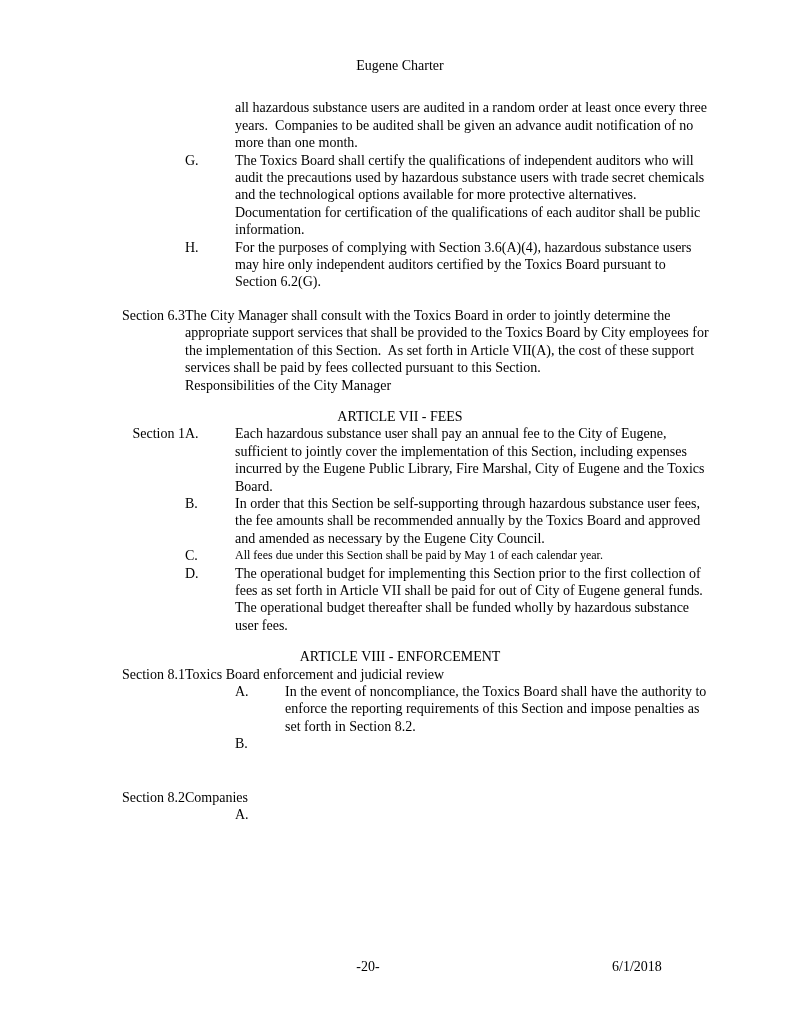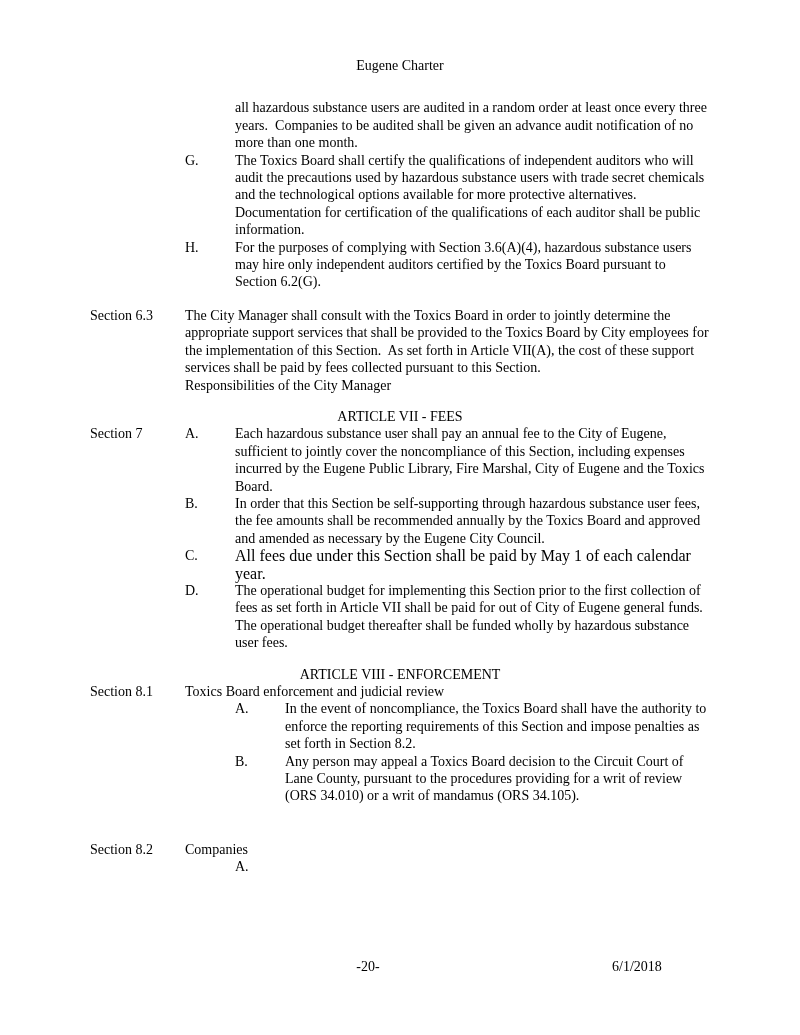--- a/index.html
+++ b/index.html
@@ -19,27 +19,27 @@
     position: absolute;
     left: 90px;
     top: 57px;
     width: 620px;
   }
   .doc-title {
     text-align: center;
     margin-bottom: 25px;
   }
   .row { display: flex; align-items: flex-start; }
-  .label-col { flex: 0 0 95px; }
+  .label-col { flex: 0 0 95px; text-align: right; }
   .content { flex: 1; min-width: 0; font-family: Liberation Serif, serif; }
   .clause { display: flex; align-items: flex-start; }
   .letter { flex: 0 0 50px; }
   .text { flex: 1; min-width: 0; white-space: pre-wrap; }
   .body-text { white-space: pre-wrap; }
-  .small { font-size: 16px; }
+  .small { font-size: 12px; }
   .article-heading { text-align: center; margin-top: 14px; }
   .gap-top { margin-top: 16px; }
   .gap-top-lg { margin-top: 36px; }
   .nested { margin-left: 50px; }
   .footer-page {
     position: absolute;
     left: 0;
     width: 736px;
     top: 958px;
     text-align: center;
@@ -80,25 +80,25 @@
       <div class="label-col">Section 6.3</div>
       <div class="content">
         <div class="body-text">The City Manager shall consult with the Toxics Board in order to jointly determine the appropriate support services that shall be provided to the Toxics Board by City employees for the implementation of this Section.  As set forth in Article VII(A), the cost of these support services shall be paid by fees collected pursuant to this Section.</div>
         <div class="body-text">Responsibilities of the City Manager</div>
       </div>
     </div>
 
     <div class="article-heading">ARTICLE VII - FEES</div>
 
     <div class="row">
-      <div class="label-col">Section 7</div>
+      <div class="label-col">Section 1</div>
       <div class="content">
         <div class="clause">
           <div class="letter">A.</div>
-          <div class="text">Each hazardous substance user shall pay an annual fee to the City of Eugene, sufficient to jointly cover the noncompliance of this Section, including expenses incurred by the Eugene Public Library, Fire Marshal, City of Eugene and the Toxics Board.</div>
+          <div class="text">Each hazardous substance user shall pay an annual fee to the City of Eugene, sufficient to jointly cover the implementation of this Section, including expenses incurred by the Eugene Public Library, Fire Marshal, City of Eugene and the Toxics Board.</div>
         </div>
         <div class="clause">
           <div class="letter">B.</div>
           <div class="text">In order that this Section be self-supporting through hazardous substance user fees, the fee amounts shall be recommended annually by the Toxics Board and approved and amended as necessary by the Eugene City Council.</div>
         </div>
         <div class="clause">
           <div class="letter">C.</div>
           <div class="text small">All fees due under this Section shall be paid by May 1 of each calendar year.</div>
         </div>
         <div class="clause">
@@ -114,21 +114,20 @@
       <div class="label-col">Section 8.1</div>
       <div class="content">
         <div class="body-text">Toxics Board enforcement and judicial review</div>
         <div class="nested">
           <div class="clause">
             <div class="letter">A.</div>
             <div class="text">In the event of noncompliance, the Toxics Board shall have the authority to enforce the reporting requirements of this Section and impose penalties as set forth in Section 8.2.</div>
           </div>
           <div class="clause">
             <div class="letter">B.</div>
-            <div class="text">Any person may appeal a Toxics Board decision to the Circuit Court of Lane County, pursuant to the procedures providing for a writ of review (ORS 34.010) or a writ of mandamus (ORS 34.105).</div>
           </div>
         </div>
       </div>
     </div>
 
     <div class="row gap-top-lg">
       <div class="label-col">Section 8.2</div>
       <div class="content">
         <div class="body-text">Companies</div>
         <div class="nested">

